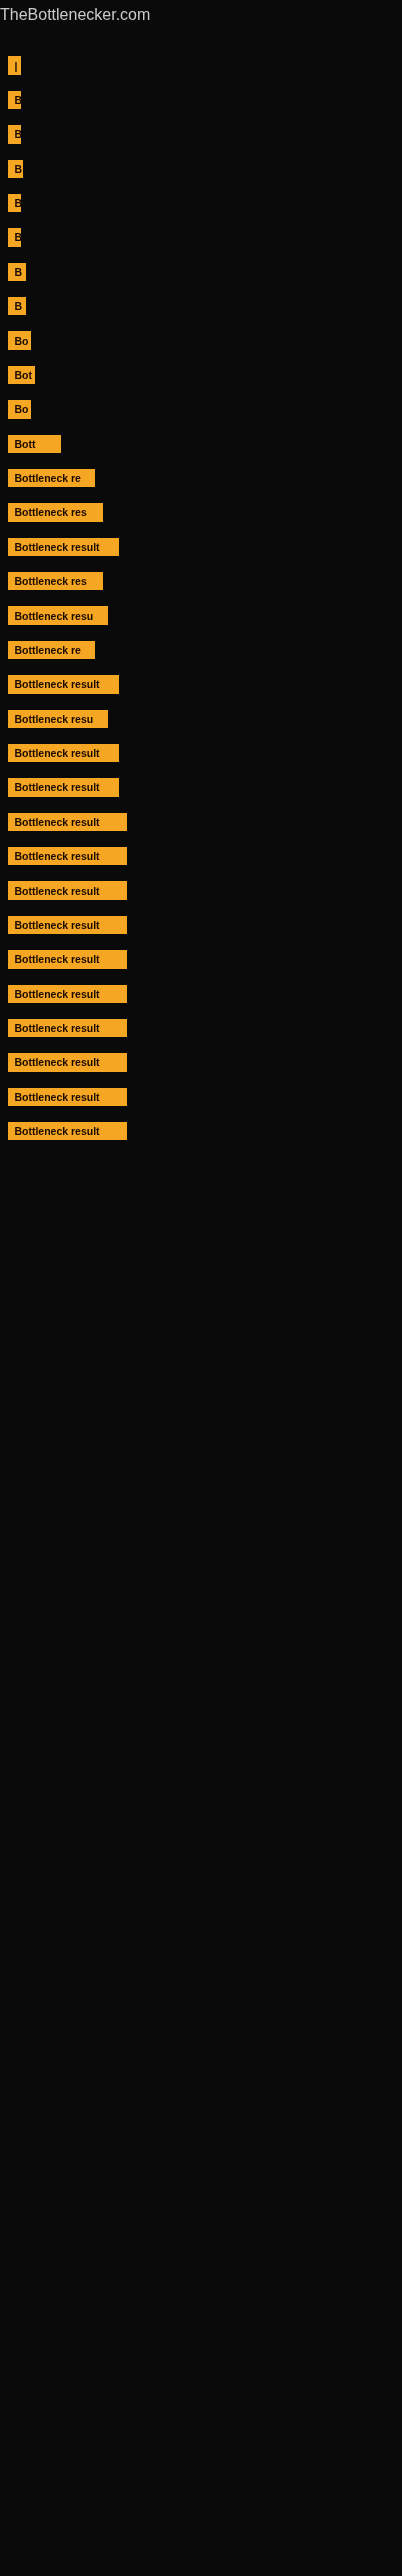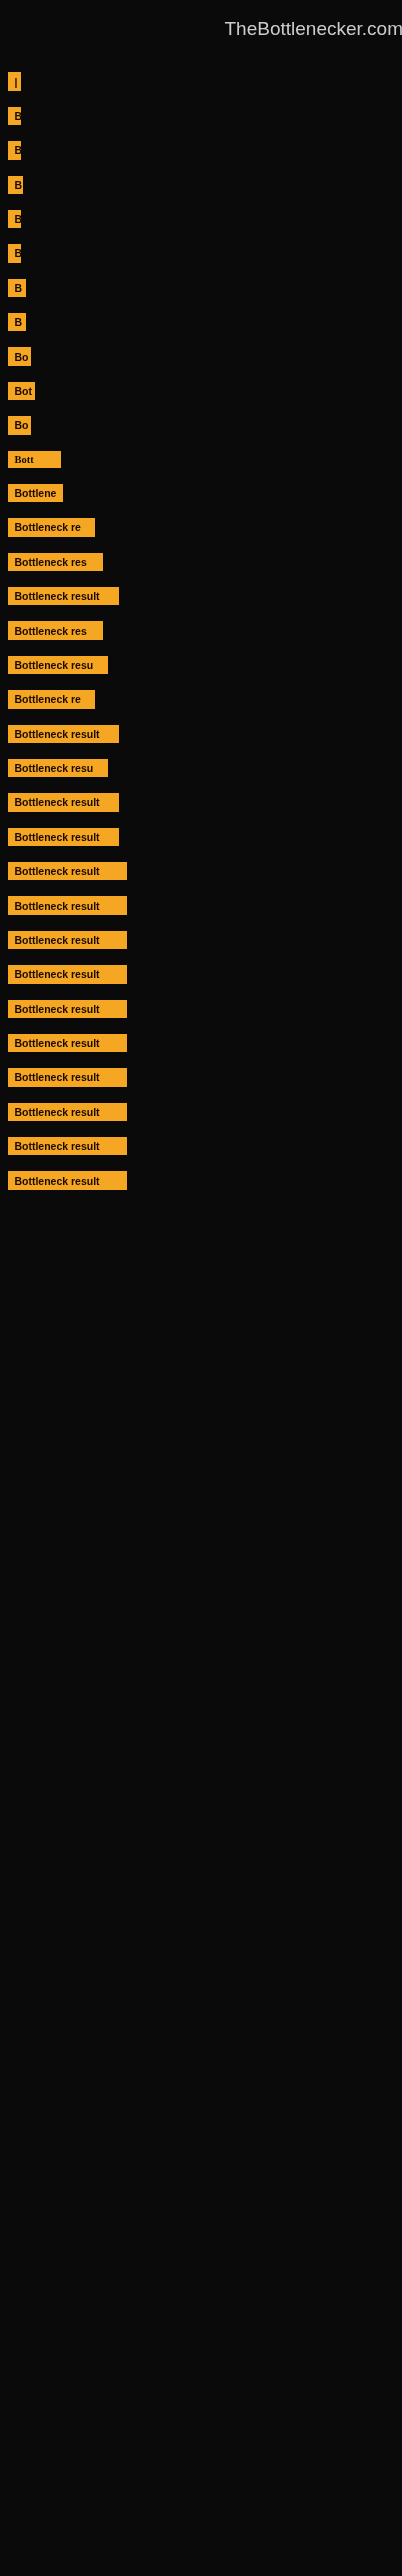--- a/index.html
+++ b/index.html
@@ -9,25 +9,24 @@
     }
     body {
       background-color: #0a0a0a;
       width: 403px;
       min-height: 2576px;
       font-family: Arial, sans-serif;
       position: relative;
     }
     .site-title {
       color: #cccccc;
-      font-size: 19px;
-      text-align: right;
+      font-size: 16px;
+      text-align: left;
       padding-top: 6.4px;
       padding-bottom: 8px;
-      margin-top: 12px;
     }
     .bottleneck-label {
       background-color: #f5a623;
       color: #1a0a00;
       font-size: 10.5px;
       font-weight: bold;
       padding: 3.2px 6.4px;
       white-space: nowrap;
       display: inline-block;
     }
@@ -76,24 +75,21 @@
     <div class="row">
       <span class="bottleneck-label" style="width: 22.5px; min-width: 22.5px;">Bo</span>
     </div>
     <div class="row">
       <span class="bottleneck-label" style="width: 25px; min-width: 27px;">Bot</span>
     </div>
     <div class="row">
       <span class="bottleneck-label" style="width: 22.5px; min-width: 22.5px;">Bo</span>
     </div>
     <div class="row">
-      <span class="bottleneck-label" style="width: 53px; min-width: 31px; font-family: Liberation Serif, serif;">Bott</span>
-    </div>
-    <div class="row">
-      <span class="bottleneck-label" style="width: 55px; min-width: 55px;">Bottlene</span>
+      <span class="bottleneck-label" style="width: 53px; min-width: 31px;">Bott</span>
     </div>
     <div class="row">
       <span class="bottleneck-label" style="width: 87px; min-width: 87px;">Bottleneck re</span>
     </div>
     <div class="row">
       <span class="bottleneck-label" style="width: 95px; min-width: 95px;">Bottleneck res</span>
     </div>
     <div class="row">
       <span class="bottleneck-label" style="width: 111px; min-width: 111px;">Bottleneck result</span>
     </div>

